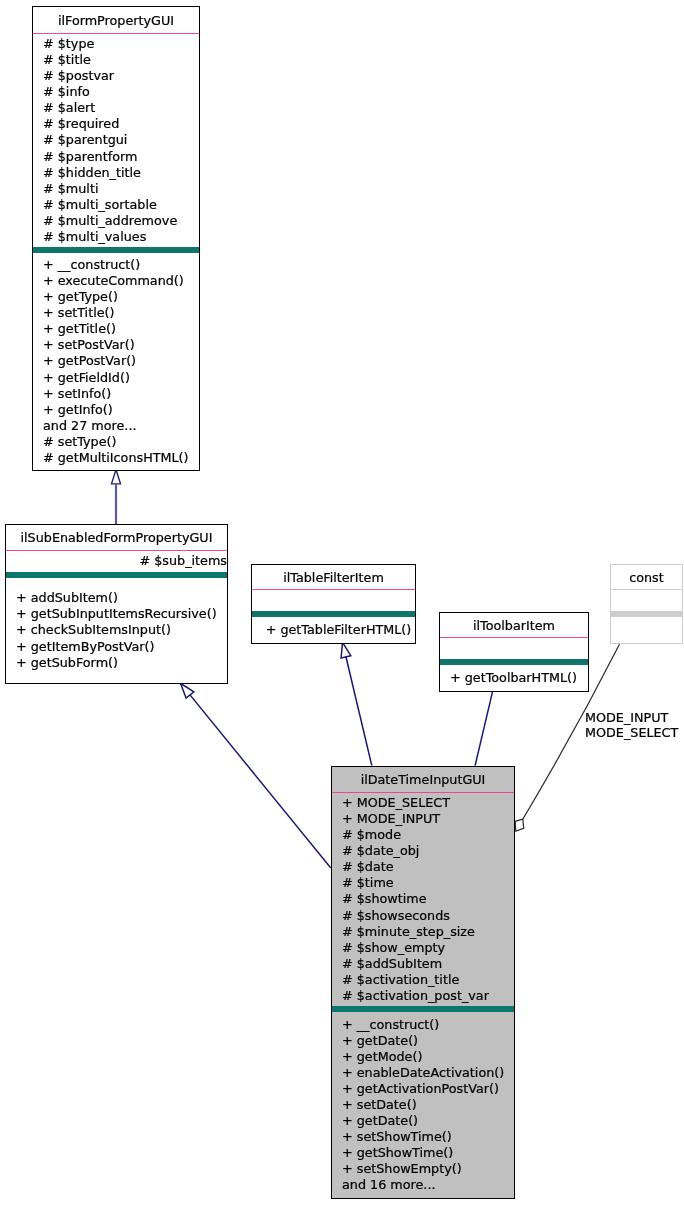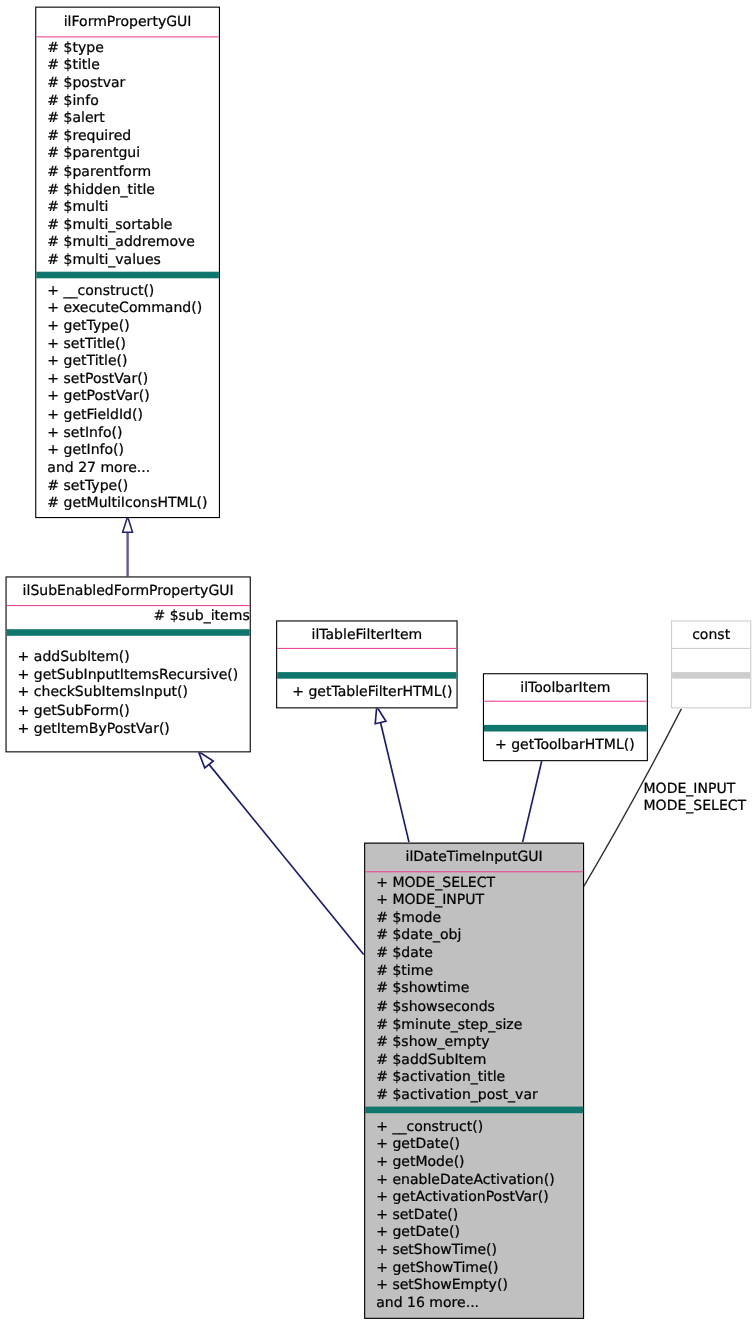--- a/index.html
+++ b/index.html
@@ -95,22 +95,22 @@
 
   <div class="node" style="left:5px;top:524px;width:223px;height:160px;">
     <div class="title" style="height:26px;">ilSubEnabledFormPropertyGUI</div>
     <div class="sect" style="height:27px;align-items:flex-end;">
         <div class="row"># $sub_items</div>
       </div>
     <div class="sect last" style="height:105px;">
         <div class="row">+ addSubItem()</div>
         <div class="row">+ getSubInputItemsRecursive()</div>
         <div class="row">+ checkSubItemsInput()</div>
+        <div class="row">+ getItemByPostVar()</div>
         <div class="row">+ getSubForm()</div>
-        <div class="row">+ getItemByPostVar()</div>
       </div>
   </div>
 
   <div class="node" style="left:251px;top:564px;width:165px;height:80px;">
     <div class="title" style="height:25px;">ilTableFilterItem</div>
     <div class="sect" style="height:27px;">
         <div class="row">&nbsp;</div>
       </div>
     <div class="sect last" style="height:26px;text-align:center;">
         <div class="row">+ getTableFilterHTML()</div>
@@ -130,21 +130,21 @@
   <div class="node faint" style="left:610px;top:564px;width:73px;height:80px;">
     <div class="title" style="height:25px;">const</div>
     <div class="sect" style="height:27px;">
         <div class="row">&nbsp;</div>
       </div>
     <div class="sect last" style="height:26px;">
         <div class="row">&nbsp;</div>
       </div>
   </div>
 
-  <div class="node cur" style="left:331px;top:766px;width:200px;height:433px;">
+  <div class="node cur" style="left:331px;top:766px;width:184px;height:433px;">
     <div class="title" style="height:26px;">ilDateTimeInputGUI</div>
     <div class="sect" style="height:219px;">
         <div class="row">+ MODE_SELECT</div>
         <div class="row">+ MODE_INPUT</div>
         <div class="row"># $mode</div>
         <div class="row"># $date_obj</div>
         <div class="row"># $date</div>
         <div class="row"># $time</div>
         <div class="row"># $showtime</div>
         <div class="row"># $showseconds</div>

